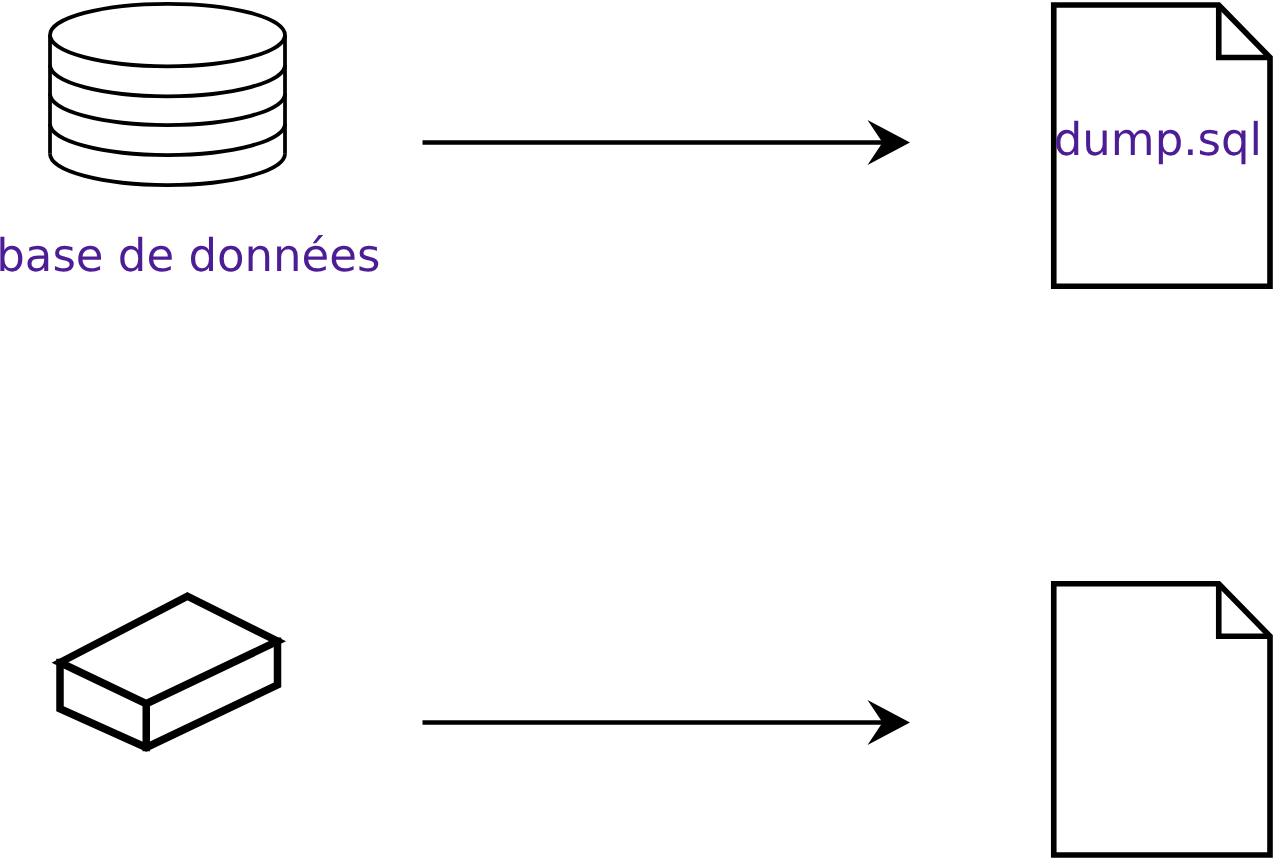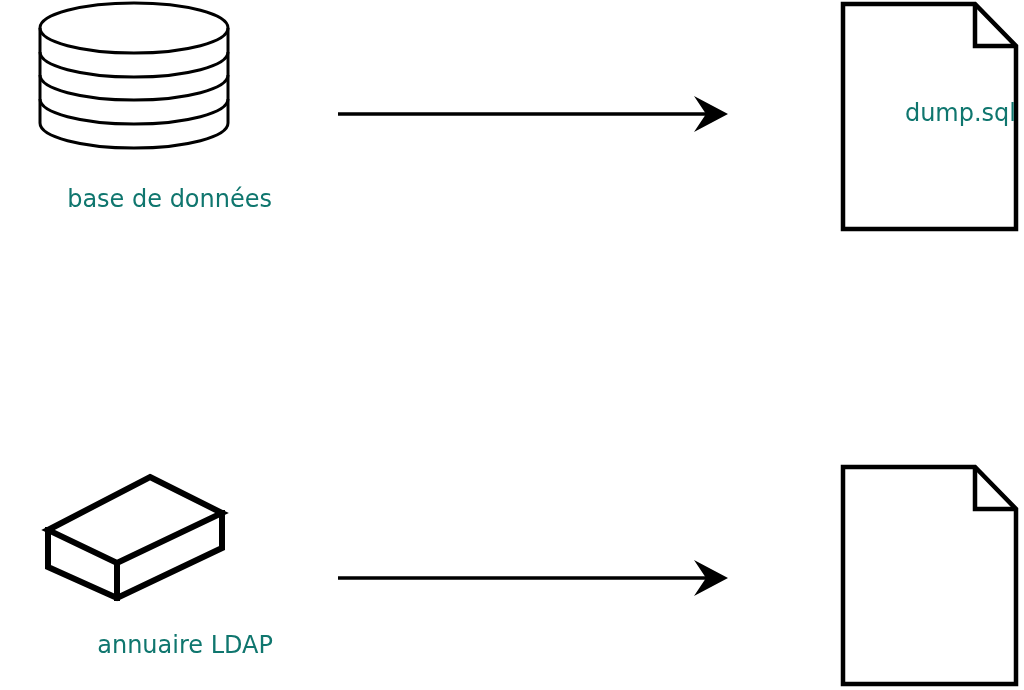--- a/index.html
+++ b/index.html
@@ -16,25 +16,25 @@
     font-family: "DejaVu Sans", sans-serif;
     color: #000000;
   }
   .stage svg {
     position: absolute;
     left: 0;
     top: 0;
   }
   .label {
     position: absolute;
-    font-size: 24px;
+    font-size: 36px;
     line-height: 1.17;
-    color: #0f766e;
+    color: #4c1d95;
     white-space: nowrap;
-    text-align: right;
+    text-align: left;
   }
   .filename {
     line-height: 40px;
   }
 </style>
 </head>
 <body>
 
 <div class="stage">
 
@@ -74,16 +74,15 @@
     <g fill="none" stroke="#000000" stroke-width="4.5" stroke-linejoin="miter">
       <path d="M843,467 L975,467 L1016,509 L1016,684 L843,684 Z"></path>
       <path d="M975,467 L975,509 L1016,509"></path>
     </g>
   </svg>
 
   <div class="label" style="left:-3px; top:185px; width:275px;">base de données</div>
 
   <div class="label filename" style="left:843px; top:93px; width:173px;">dump.sql</div>
 
-  <div class="label" style="left:0px; top:631px; width:273px;">annuaire LDAP</div>
 
 
 </div>
 
 </body></html>

